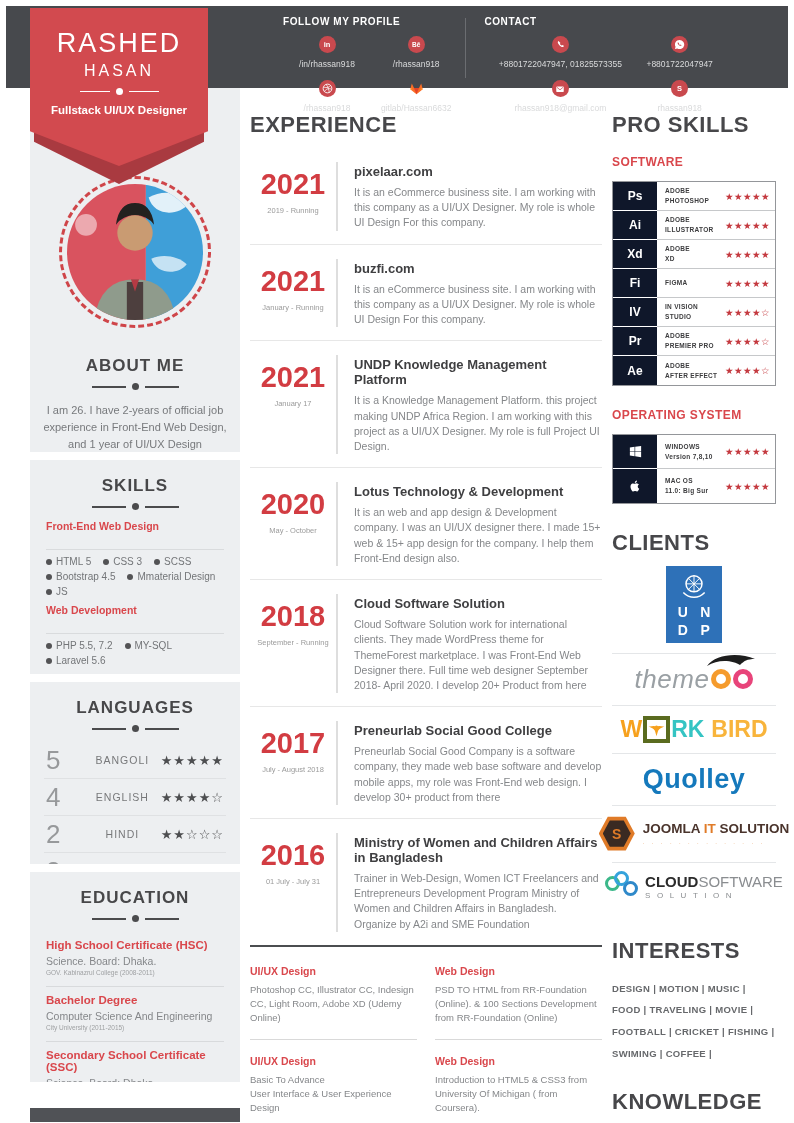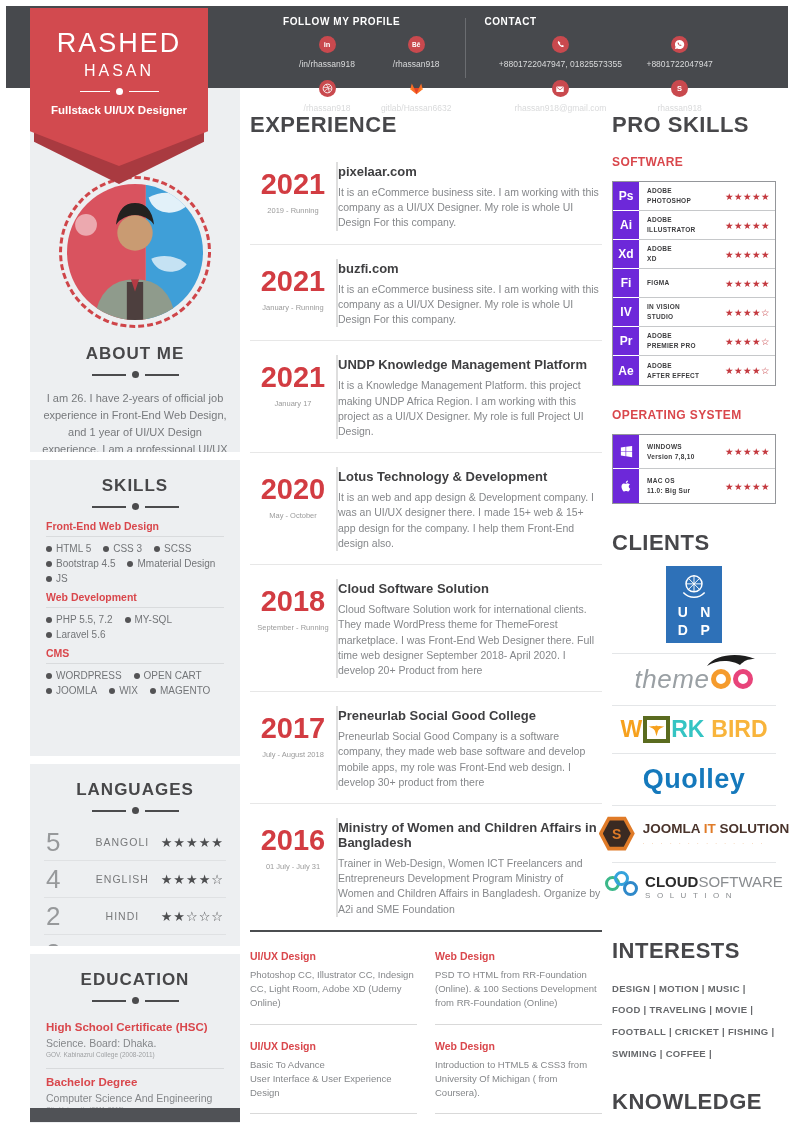--- a/index.html
+++ b/index.html
@@ -31,38 +31,38 @@
   .rb-last  { font-size:16px; letter-spacing:3px; margin-top:3px; }
   .rb-div { display:flex; align-items:center; justify-content:center; gap:6px; margin:8px 0 9px; }
   .rb-div .ln { width:30px; height:1px; background:#fff; }
   .rb-div .dt { width:7px; height:7px; border-radius:50%; background:#fff; }
   .rb-role { font-size:11.5px; font-weight:bold; }
 
   
   .sidebar { position:absolute; left:30px; top:88px; width:210px; }
   .card { background:#edeff1; margin-bottom:8px; overflow:hidden; }
   .card.about-card { height:364px; padding-top:88px; }
-  .card.skills-card { height:296px; padding:14px 16px; }
+  .card.skills-card { height:214px; padding:14px 16px; }
   .card.lang-card { height:182px; padding:12px 14px; }
   .card.edu-card { height:210px; padding:14px 16px; }
   .bottom-bar { position:absolute; left:30px; top:1108px; width:210px; height:14px; background:#505256; }
 
   .photo-wrap { width:152px; height:152px; margin:0 auto; border:3px dashed #cf4549; border-radius:50%; padding:5px; background:#edeff1; }
   .photo { width:100%; height:100%; border-radius:50%; overflow:hidden; }
   .photo svg { display:block; }
 
-  .side-heading { text-align:center; font-size:17px; font-weight:bold; color:#474749; letter-spacing:1px; margin-top:16px; }
+  .side-heading { text-align:center; font-size:17px; font-weight:bold; color:#474749; letter-spacing:1px; margin-top:28px; }
   .side-div { display:flex; align-items:center; justify-content:center; gap:6px; margin:7px 0 10px; }
   .side-div .ln { width:34px; height:2px; background:#4b4b4d; }
   .side-div .dt { width:7px; height:7px; border-radius:50%; background:#4b4b4d; }
 
   .about-text { font-size:11px; color:#77797c; line-height:1.55; text-align:center; padding:2px 12px 0; }
 
   .skill-group { margin-bottom:7px; }
-  .skill-label { color:#d9474c; font-size:10.5px; font-weight:bold; border-bottom:1px solid #d9dbdd; padding-bottom:4px; margin-bottom:6px; }
+  .skill-label { color:#d9474c; font-size:10.5px; font-weight:bold; border-bottom:1px solid #d9dbdd; padding-bottom:17px; margin-bottom:6px; }
   .skill-items { display:flex; flex-wrap:wrap; gap:4px 12px; margin-bottom:6px; }
   .skill-item { font-size:10px; color:#737578; display:inline-flex; align-items:center; gap:4px; }
   .skill-item .bdot { width:6px; height:6px; border-radius:50%; background:#535355; display:inline-block; }
 
   .lang-row { display:flex; align-items:center; height:37px; border-bottom:1px solid #dfe1e3; padding:0 2px; }
   .lang-row:last-child { border-bottom:none; }
   .lang-score { width:38px; font-size:26px; color:#97999b; }
   .lang-name { flex:1; text-align:center; font-size:10.5px; color:#77787a; letter-spacing:1px; }
   .lang-stars { font-size:13px; color:#4d4e50; letter-spacing:1px; white-space:nowrap; }
 
@@ -74,38 +74,38 @@
 
   
   .main { position:absolute; left:250px; top:112px; width:352px; }
   .big-title { font-size:22px; font-weight:bold; color:#47474a; letter-spacing:.5px; }
   .exp-list { margin-top:10px; }
   .exp-item { display:flex; padding:14px 0 13px; border-top:1px solid #e7e7e7; }
   .exp-item:first-child { border-top:none; }
   .exp-left { width:86px; text-align:center; padding-top:8px; flex:none; }
   .exp-year { font-size:29px; font-weight:bold; color:#d23c42; line-height:1; }
   .exp-period { font-size:7.5px; color:#9b9b9b; margin-top:7px; }
-  .exp-right { flex:1; border-left:2px solid #dedede; }
+  .exp-right { flex:1; border-left:2px solid #dedede; padding-left:16px; }
   .exp-company { font-size:13px; font-weight:bold; color:#3f3f41; margin:2px 0 6px; }
   .exp-desc { font-size:10.5px; color:#85878a; line-height:1.45; }
   .thick-line { border-top:2px solid #4b4d50; }
   .cert-title { margin-top:22px; }
   .cert-grid { display:grid; grid-template-columns:1fr 1fr; column-gap:18px; margin-top:18px; }
   .cert-item { border-bottom:1px solid #d9d9d9; padding-bottom:13px; margin-bottom:15px; }
   .cert-label { color:#d9474c; font-size:10.5px; font-weight:bold; margin-bottom:6px; }
   .cert-text { color:#85878a; font-size:9.5px; line-height:1.5; white-space:pre-line; }
 
   
   .right { position:absolute; left:612px; top:112px; width:164px; }
   .red-label { color:#d9474c; font-size:12px; font-weight:bold; letter-spacing:.4px; }
   .sw-label { margin-top:17px; }
   .sw-table { margin-top:12px; border:1px solid #94969a; }
   .sw-row { display:flex; align-items:stretch; height:29px; }
   .os-table .sw-row { height:34px; }
-  .sw-icon { width:26px; background:#6d28d9; color:#fff; display:flex; align-items:center; justify-content:center;
+  .sw-icon { width:44px; background:#0f172a; color:#fff; display:flex; align-items:center; justify-content:center;
              font-size:12px; font-weight:bold; border-bottom:1px solid #ffffff; flex:none; }
   .sw-row:last-child .sw-icon { border-bottom:none; }
   .sw-body { flex:1; display:flex; align-items:center; border-bottom:1px solid #c6c8ca; padding:0 5px 0 8px; }
   .sw-row:last-child .sw-body { border-bottom:none; }
   .sw-name { flex:1; font-size:6.5px; font-weight:bold; color:#3c3c3e; letter-spacing:.3px; line-height:1.5; }
   .sw-stars { font-size:9.5px; color:#c4393f; letter-spacing:.5px; white-space:nowrap; }
   .os-label { display:block; margin-top:22px; }
 
   .clients-title { margin-top:26px; }
   .client-row { border-bottom:1px solid #e4e6e8; padding:10px 0; display:flex; justify-content:center; align-items:center; }

